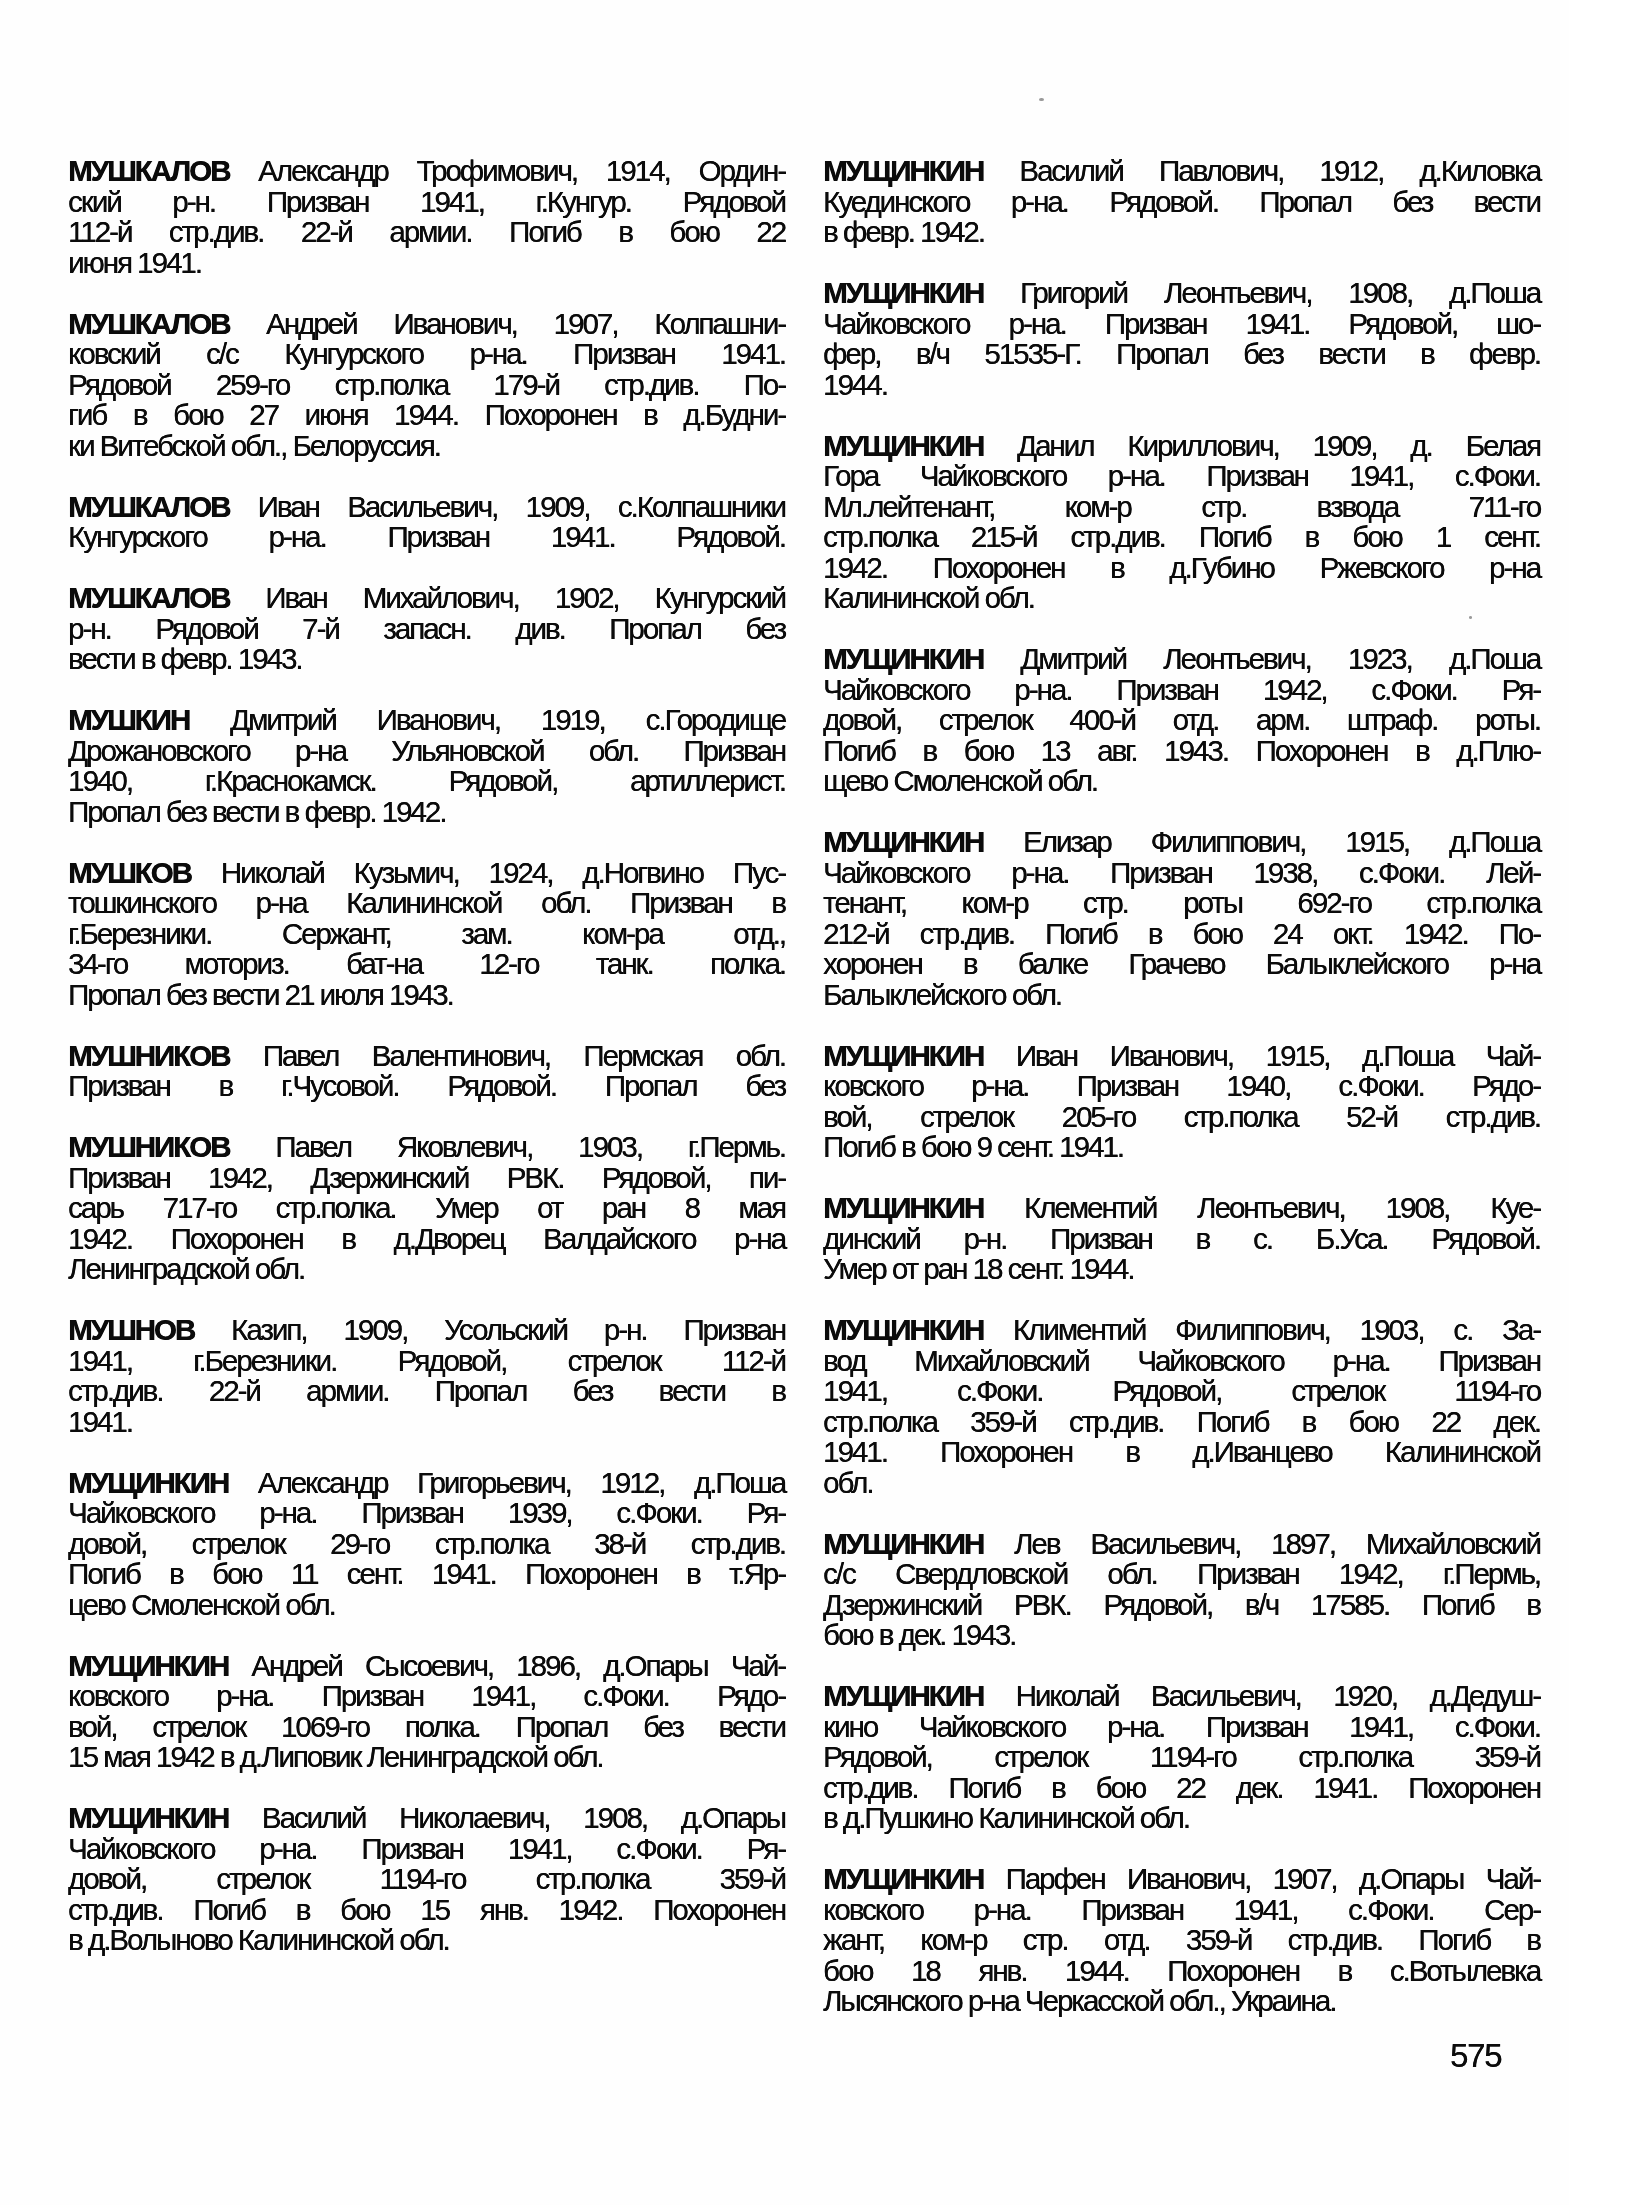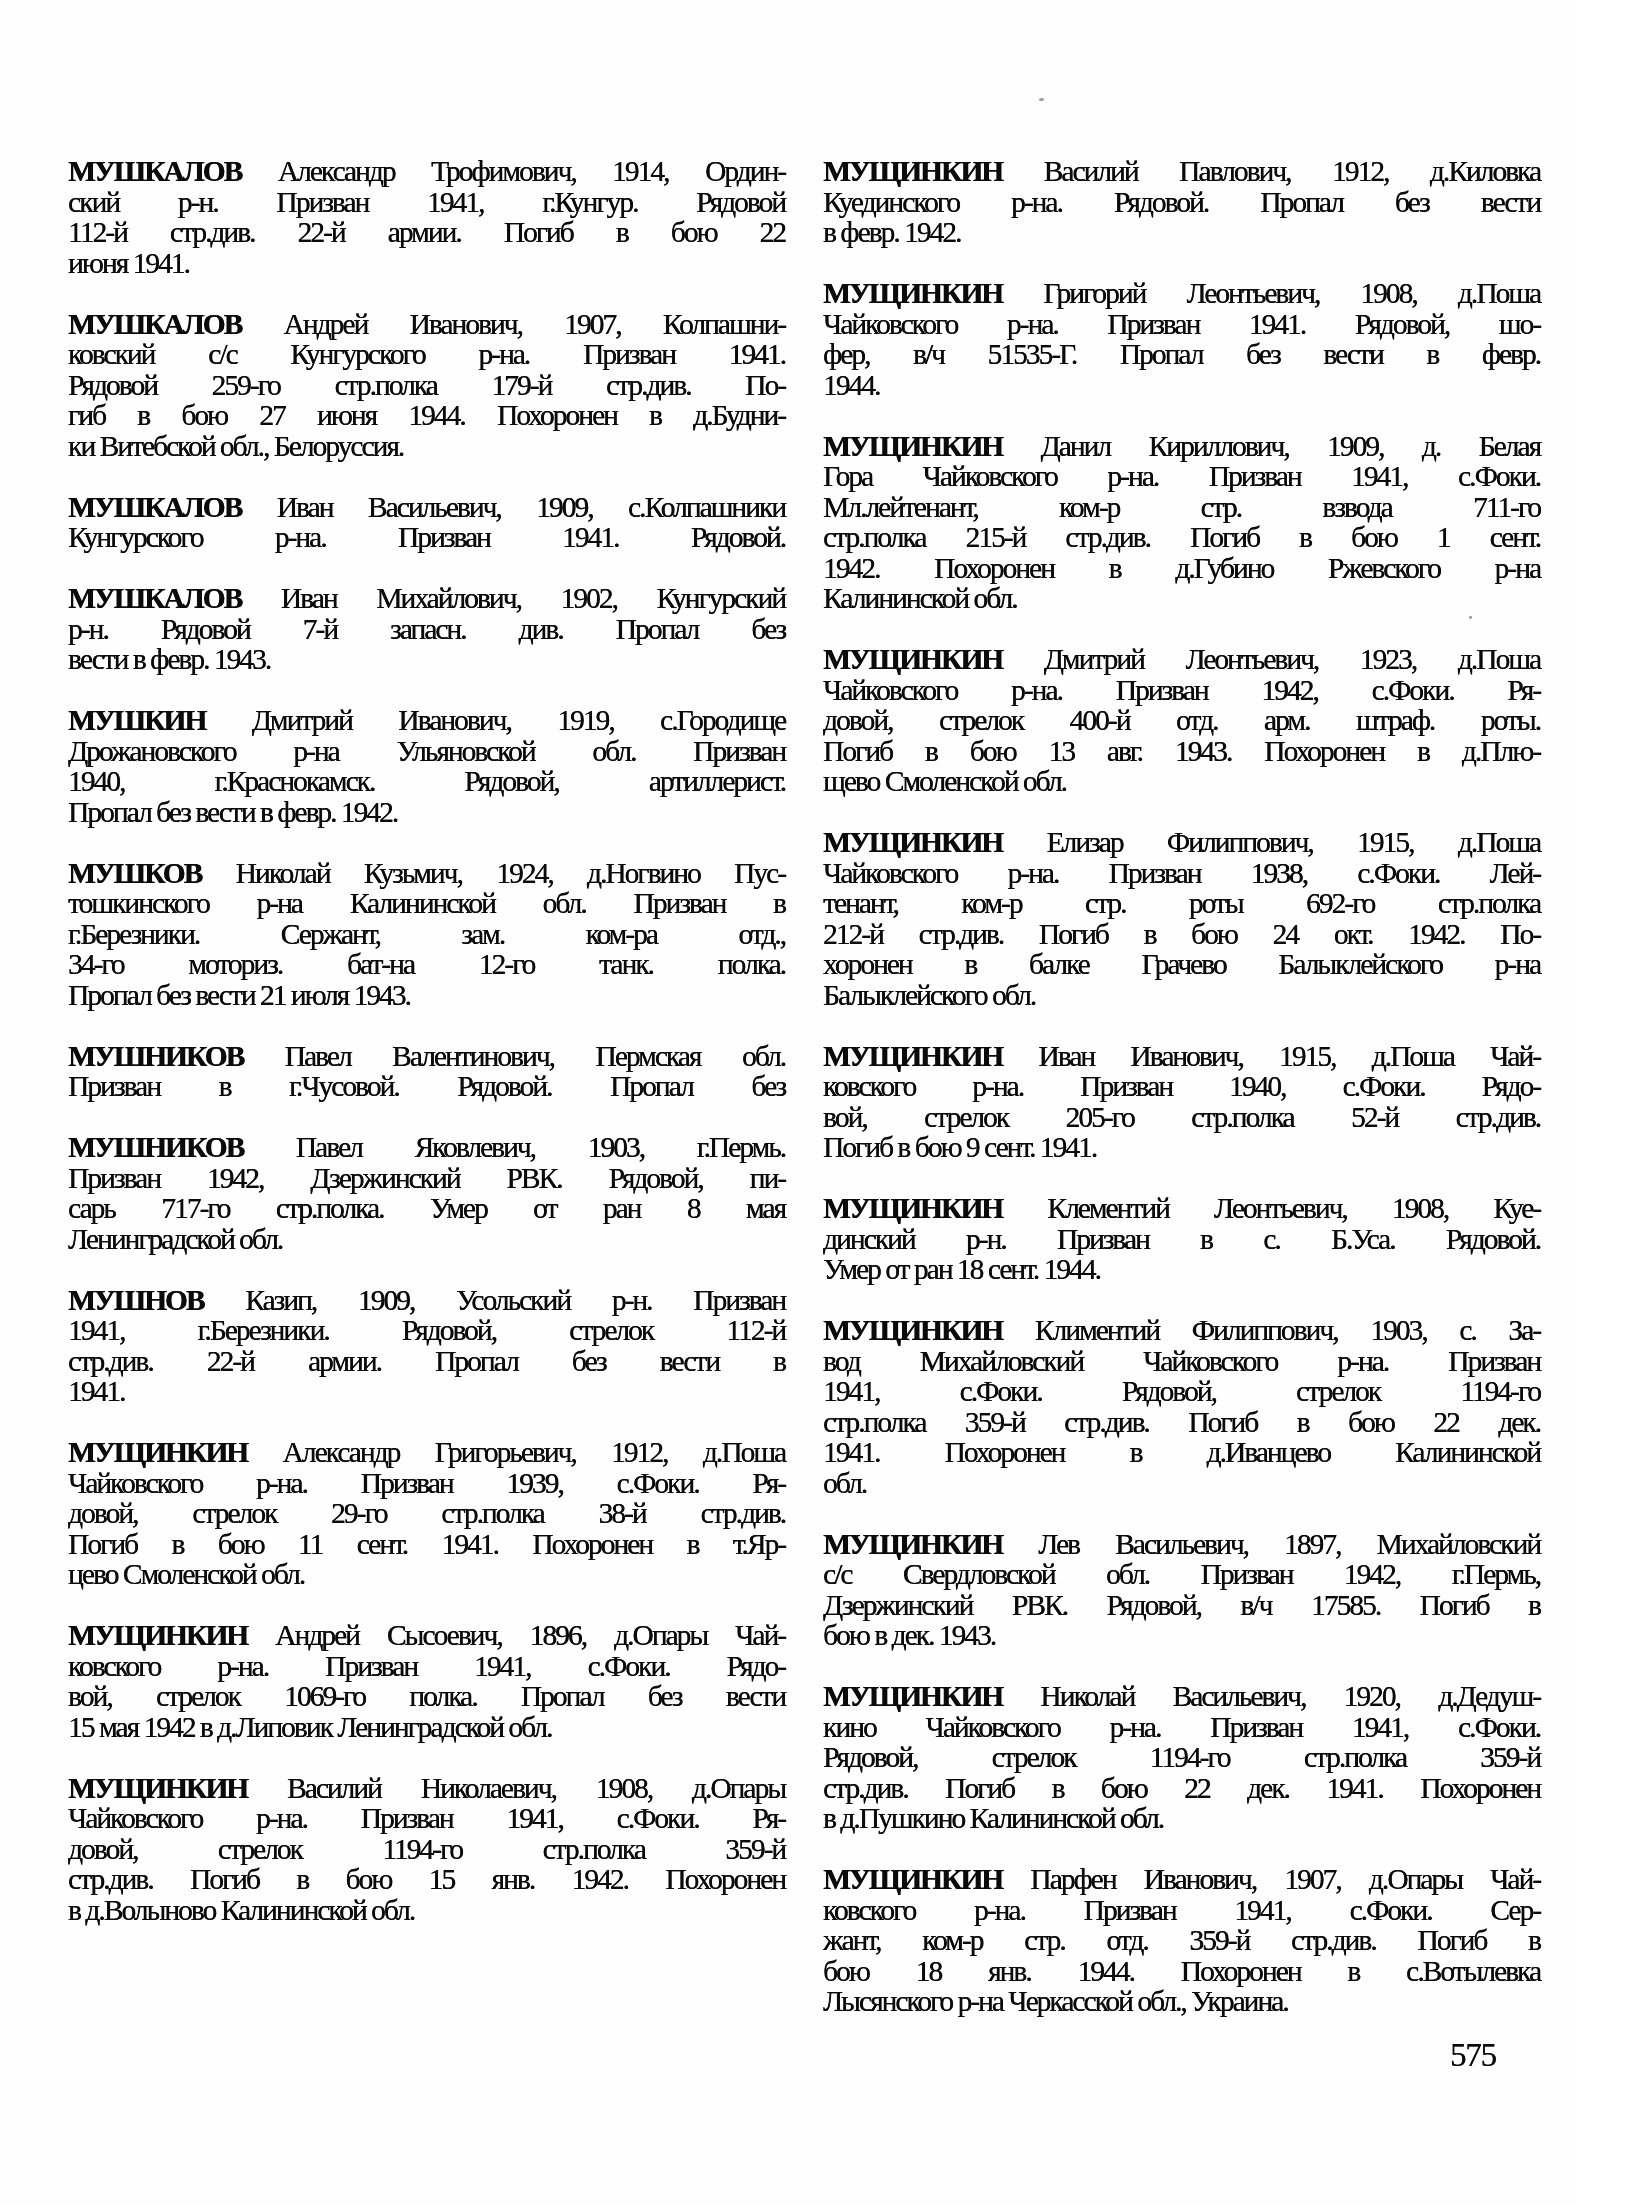--- a/index.html
+++ b/index.html
@@ -6,21 +6,21 @@
     margin: 0;
     padding: 0;
     background: #ffffff;
   }
   .page {
     position: relative;
     width: 1569px;
     height: 2205px;
     background: #fefefe;
     overflow: hidden;
-    font-family: Liberation Serif, serif;
+    font-family: Liberation Sans, sans-serif;
     color: #0b0b0b;
   }
   .column {
     position: absolute;
     top: 156px;
     width: 717px;
     font-size: 29.5px;
     line-height: 30.5px;
     letter-spacing: -2px;
     text-shadow: 0.3px 0 currentColor;
@@ -103,20 +103,21 @@
         <div class="line last">Пропал без вести 21 июля 1943.</div>
       </div>
       <div class="entry">
         <div class="line"><span class="surname">МУШНИКОВ</span> Павел Валентинович, Пермская обл.</div>
         <div class="line">Призван в г.Чусовой. Рядовой. Пропал без</div>
       </div>
       <div class="entry">
         <div class="line"><span class="surname">МУШНИКОВ</span> Павел Яковлевич, 1903, г.Пермь.</div>
         <div class="line">Призван 1942, Дзержинский РВК. Рядовой, пи-</div>
         <div class="line">сарь 717-го стр.полка. Умер от ран 8 мая</div>
+        <div class="line">1942. Похоронен в д.Дворец Валдайского р-на</div>
         <div class="line last">Ленинградской обл.</div>
       </div>
       <div class="entry">
         <div class="line"><span class="surname">МУШНОВ</span> Казип, 1909, Усольский р-н. Призван</div>
         <div class="line">1941, г.Березники. Рядовой, стрелок 112-й</div>
         <div class="line">стр.див. 22-й армии. Пропал без вести в</div>
         <div class="line last">1941.</div>
       </div>
       <div class="entry">
         <div class="line"><span class="surname">МУЩИНКИН</span> Александр Григорьевич, 1912, д.Поша</div>

